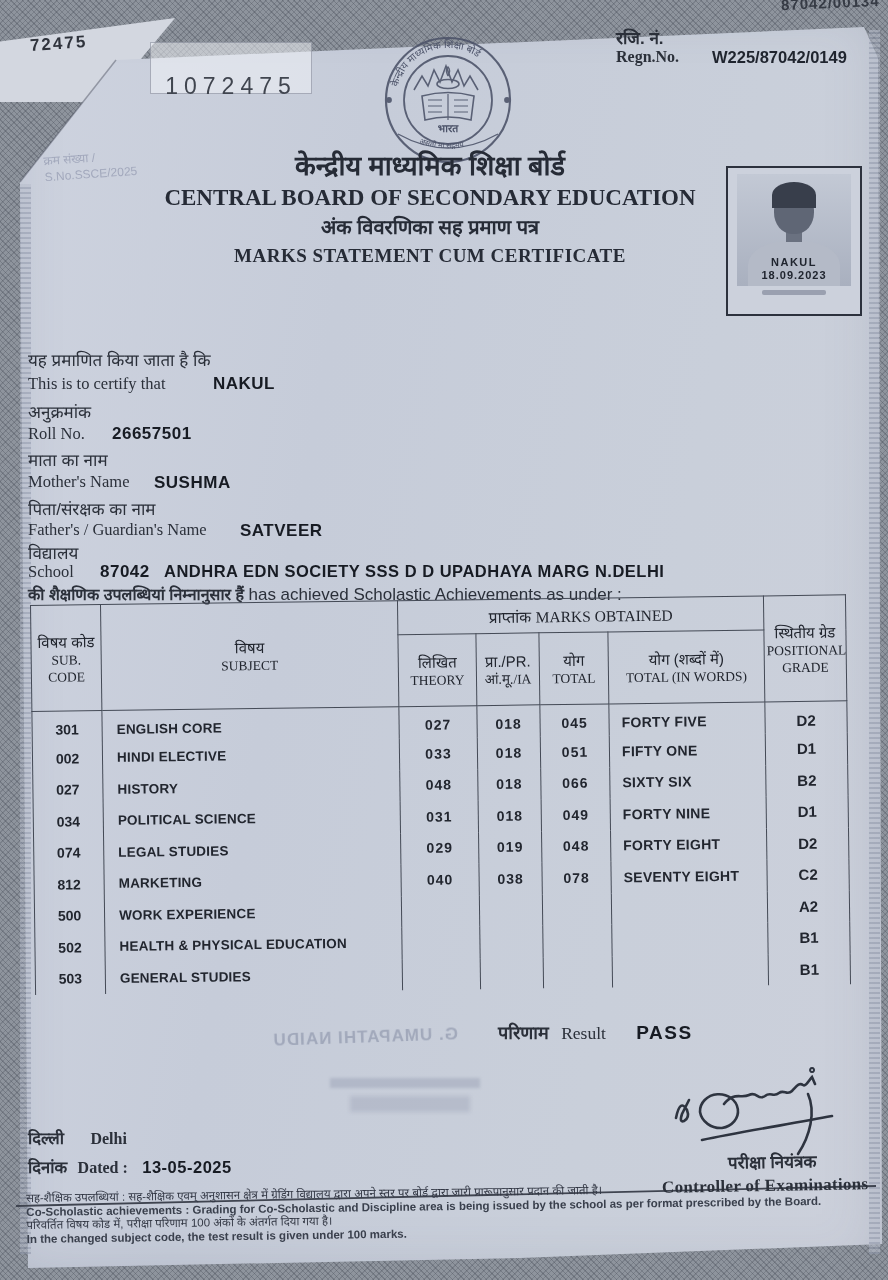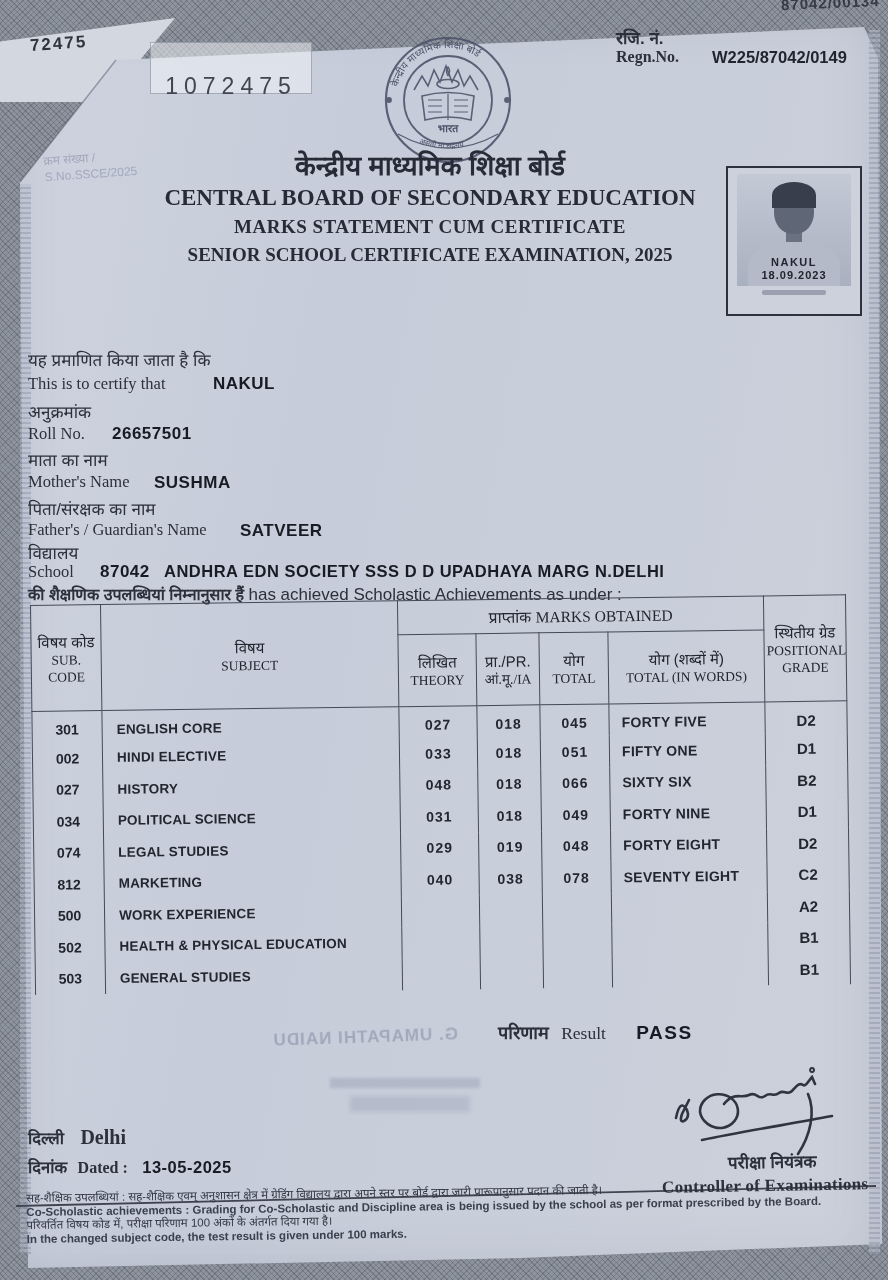--- a/index.html
+++ b/index.html
@@ -102,21 +102,21 @@
   
   .result{left:498px;top:1020px;}
   .result .hi{font-size:18px;font-weight:bold;}
   .result .en{font-family:"Liberation Serif",serif;font-size:17.5px;margin-left:8px;}
   .result .val{font-size:19px;margin-left:26px;letter-spacing:1.5px;}
   .watermark{left:128px;top:1030px;width:330px;transform:scaleX(-1) rotate(2deg);
     font-weight:bold;font-size:17px;color:rgba(72,82,115,.30);filter:blur(.4px);letter-spacing:1px;}
   .smudge1{left:330px;top:1078px;width:150px;height:10px;background:rgba(80,90,120,.18);filter:blur(1.5px);}
   .smudge2{left:350px;top:1096px;width:120px;height:16px;background:rgba(80,90,120,.15);filter:blur(2px);}
   .place{left:28px;top:1126px;font-weight:bold;}
-  .place .hi{font-size:16.5px;} .place .en{font-family:"Liberation Serif",serif;font-size:20px;margin-left:12px;}
+  .place .hi{font-size:16.5px;} .place .en{font-family:"Liberation Serif",serif;font-size:16px;margin-left:22px;}
   .dated{left:28px;top:1155px;font-weight:bold;}
   .dated .hi{font-size:16.5px;} .dated .en{font-family:"Liberation Serif",serif;font-size:16px;margin-left:6px;}
   .dated .val{font-size:16.5px;margin-left:10px;letter-spacing:.5px;}
   .sig-title-hi{right:72px;top:1150px;font-size:17px;font-weight:bold;transform:rotate(-1deg);}
   .sig-title-en{right:20px;top:1176px;font-size:17px;font-weight:bold;
     font-family:"Liberation Serif",serif;transform:rotate(-1deg);letter-spacing:.3px;}
   .footer{left:26px;top:1192px;width:836px;transform:rotate(-.8deg);transform-origin:0 0;color:#333845;}
   .f-hi{font-size:11.5px;line-height:13.5px;}
   .f-en{font-size:11.5px;line-height:13.5px;font-family:"Liberation Sans",sans-serif;font-weight:bold;color:#3a404d;}
   .f-en2{font-weight:bold;}
@@ -167,22 +167,22 @@
     </text>
   </svg>
 
   <div class="abs regn-hi lbl-hi" style="font-weight:bold">रजि. नं.</div>
   <div class="abs regn-en">Regn.No.</div>
   <div class="abs regn-val">W225/87042/0149</div>
 
   <div class="abs titles">
     <div class="t-hi1">केन्द्रीय माध्यमिक शिक्षा बोर्ड</div>
     <div class="t-en1">CENTRAL BOARD OF SECONDARY EDUCATION</div>
+    <div class="t-hi2">अंक विवरणिका सह प्रमाण पत्र</div>
     <div class="t-en2">MARKS STATEMENT CUM CERTIFICATE</div>
-    <div class="t-en3">SENIOR SCHOOL CERTIFICATE EXAMINATION, 2025</div>
   </div>
 
   <div class="abs photo-frame">
     <div class="photo-img">
       <div class="ph-torso"></div>
       <div class="ph-neck"></div>
       <div class="ph-head"></div>
       <div class="ph-hair"></div>
       <div class="ph-name">NAKUL</div>
       <div class="ph-date">18.09.2023</div>

